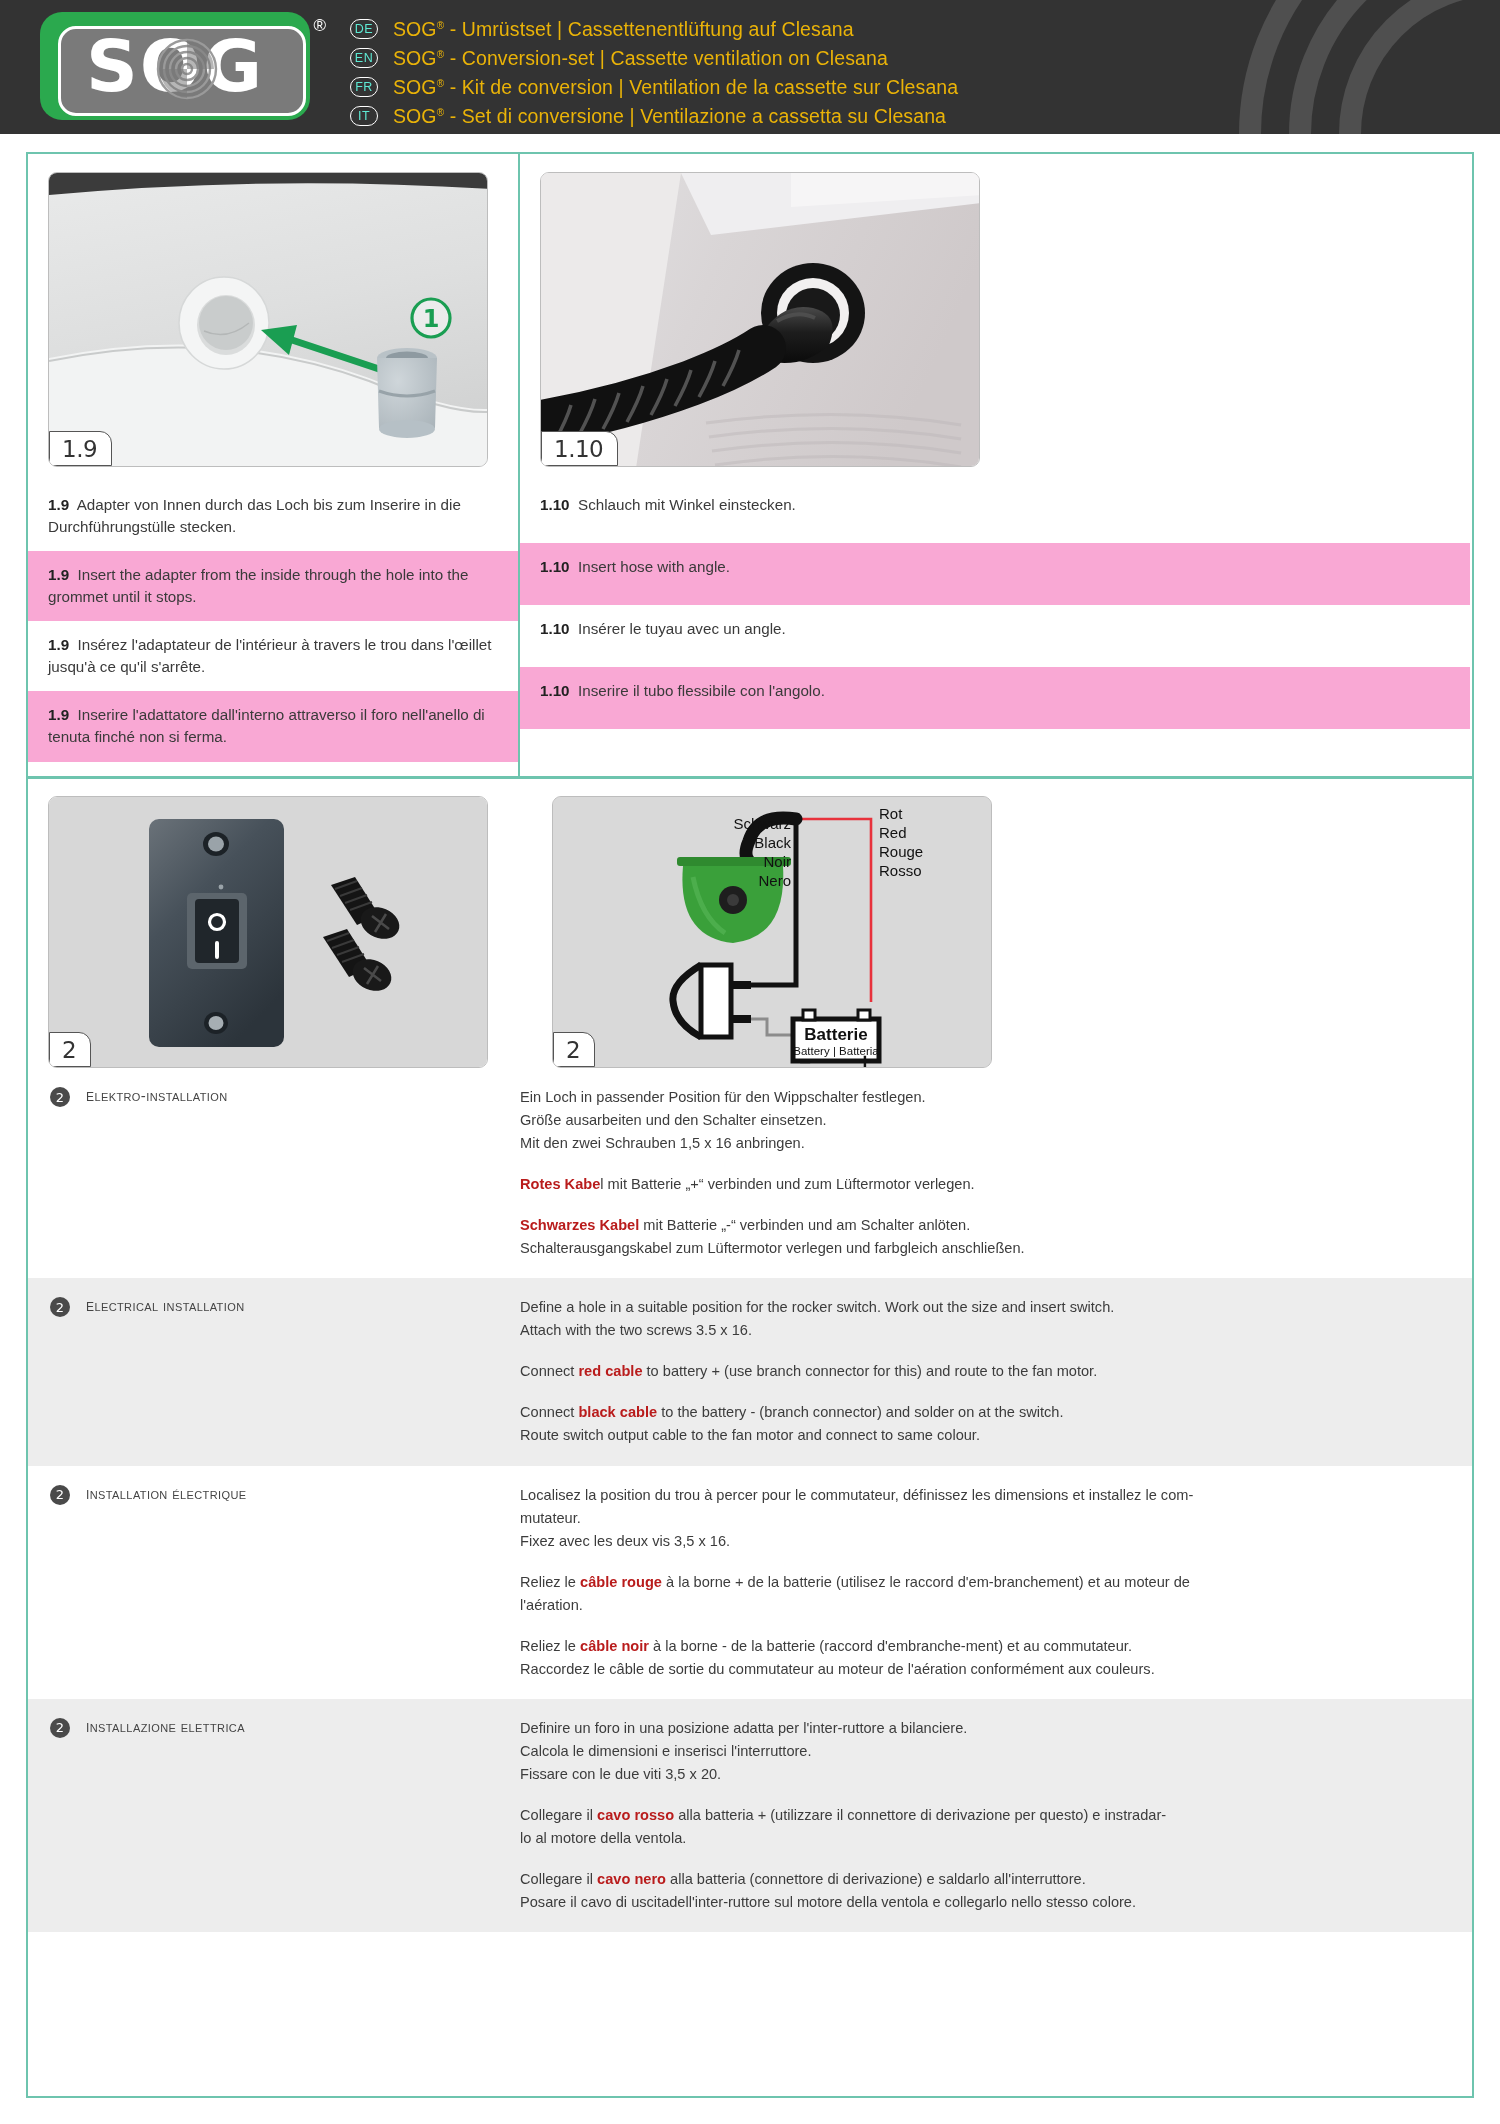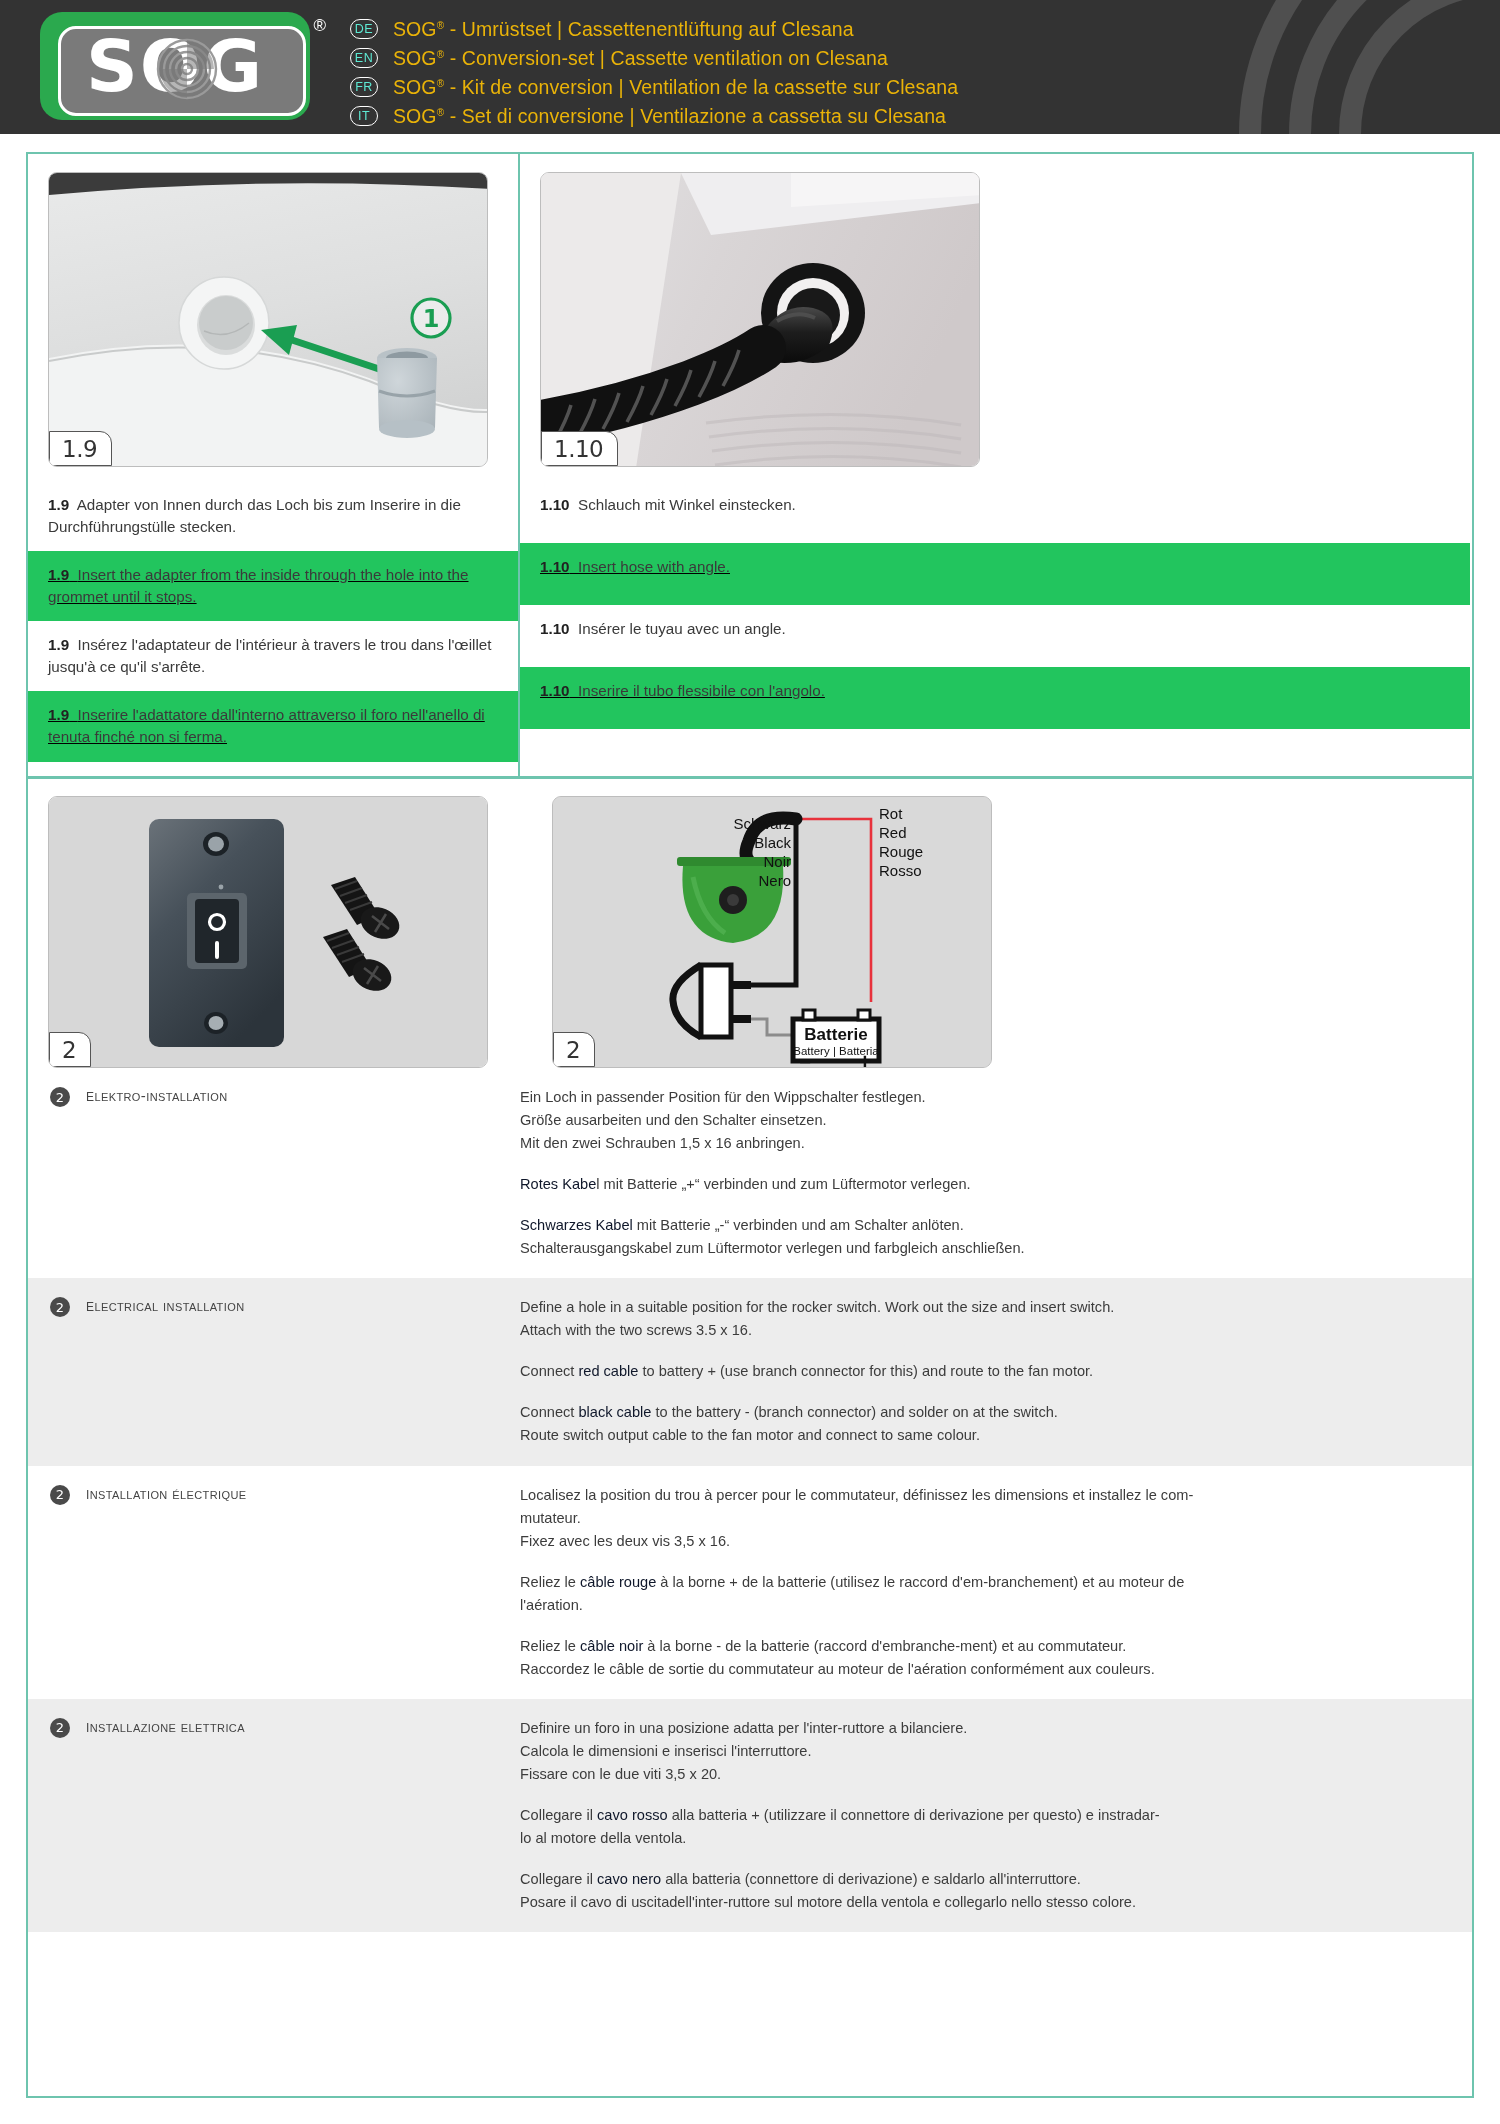--- a/index.html
+++ b/index.html
@@ -82,21 +82,21 @@
     position: absolute; left: 0; bottom: 0;
     background: #ffffff; border: 1.5px solid #555;
     border-top-right-radius: 12px;
     padding: 4px 14px 3px 12px;
     font-size: 23px; color: #333; font-family: "DejaVu Sans", sans-serif;
     letter-spacing: -0.5px; z-index: 6;
   }
 
   
   .trow { padding: 13px 20px 14px 20px; }
-  .trow.shade { background: #22c55e; text-decoration: underline; }
+  .trow.shade { background: #f9a8d4; }
   .trow p { font-size: 15.2px; line-height: 1.42; color: #3a3a3a; }
   .trow .num { font-weight: 700; color: #222; }
   .rowsL { margin-top: 14px; }
   .rowsR { margin-top: 14px; }
   .h-auto-1 { min-height: 62px; }
 
   
   .divider { position: absolute; left: 0; top: 622px; width: 1444px; height: 2.5px; background: #6ec4ae; }
 
   
@@ -116,21 +116,21 @@
     margin-right: 16px; flex: none; margin-top: 1px;
     font-family: "DejaVu Sans", sans-serif;
   }
   .lang-title {
     font-size: 15px; color: #444; letter-spacing: .4px;
     font-variant: small-caps; text-transform: lowercase;
   }
   .lang-title::first-letter { font-size: 17px; }
   .lang-right p { font-size: 14.6px; line-height: 1.58; color: #3c3c3c; }
   .lang-right p.gap { margin-top: 18px; }
-  .lang-right b { font-weight: 400; color: #0f172a; }
+  .lang-right b { font-weight: 700; color: #b91c1c; }
 
   
   .diagram { background: #d9d9d9; }
   .lbl { font-family: "Liberation Sans", sans-serif; fill: #111; }
 </style>
 </head>
 <body>
 
 <div class="page">
 

